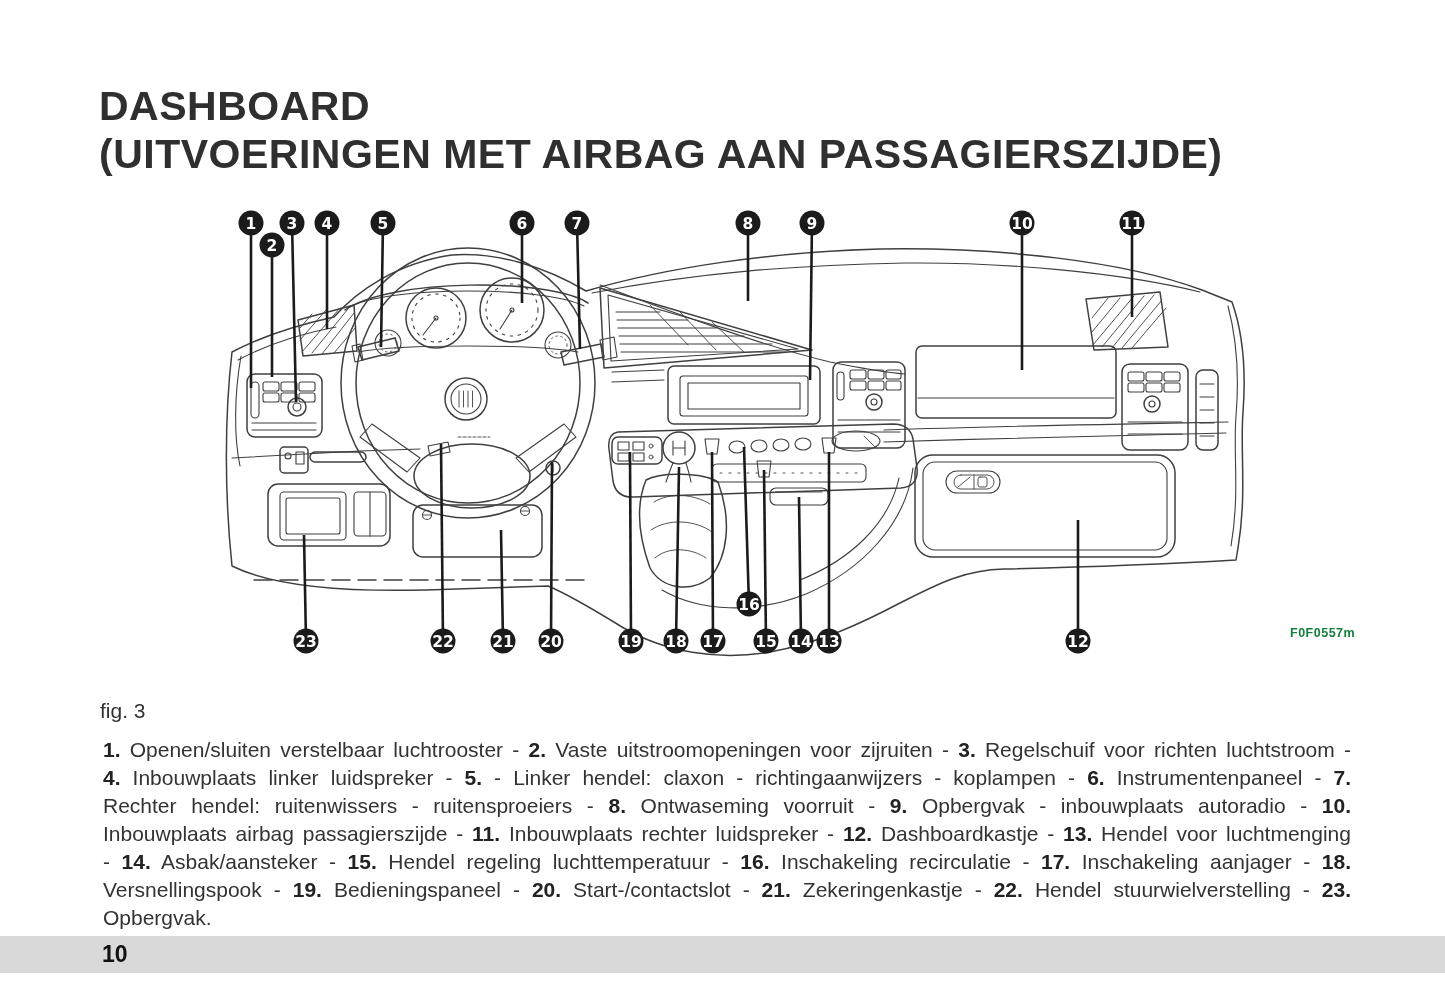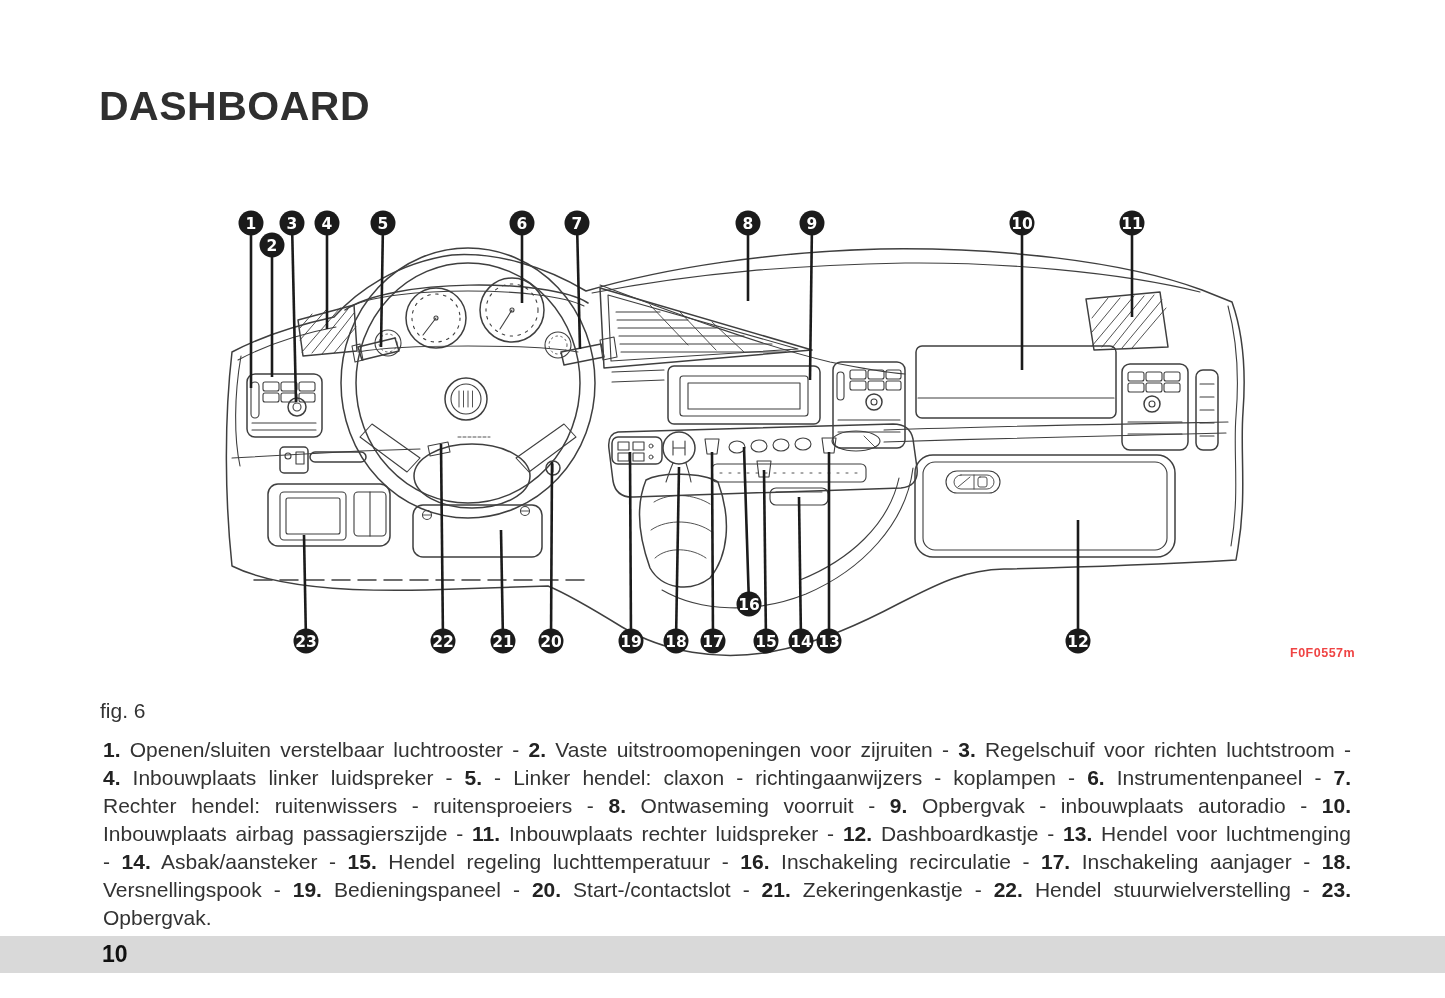--- a/index.html
+++ b/index.html
@@ -7,22 +7,22 @@
     width:1445px;height:998px;position:relative;overflow:hidden;
     font-family:"Liberation Sans",sans-serif;color:#333;
   }
   .page-title{
     position:absolute;left:99px;top:34px;
     font-weight:900;font-size:41px;line-height:48px;
     letter-spacing:0.5px;color:#2f2f2f;white-space:nowrap;margin-top:48px;
   }
   .figure-svg{position:absolute;left:0;top:0;width:1445px;height:998px;}
   .figure-code{
-    position:absolute;left:1290px;top:646px;
-    font-size:12.5px;font-weight:bold;color:#ef4444;letter-spacing:0.5px;
+    position:absolute;left:1290px;top:626px;
+    font-size:12.5px;font-weight:bold;color:#15803d;letter-spacing:0.5px;
   }
   .fig-caption{
     position:absolute;left:100px;top:699px;
     font-size:21px;color:#333;
   }
   .legend{
     position:absolute;left:99px;top:732px;width:1248px;margin:4px;
     font-size:21px;line-height:28px;color:#333;
     text-align:justify;text-align-last:left;word-spacing:2px;
   }
@@ -40,20 +40,21 @@
   .co-num{
     font-family:"DejaVu Sans",sans-serif;font-weight:bold;font-size:15.5px;
     fill:#fff;text-anchor:middle;
   }
 </style>
 </head>
 <body style="--line: #3f3f3f; --band: #d9d9d9;">
 
 <div class="page-title">
   <div>DASHBOARD</div>
+  <div>(UITVOERINGEN MET AIRBAG AAN PASSAGIERSZIJDE)</div>
 </div>
 
 <svg class="figure-svg" viewBox="0 0 1445 998" aria-hidden="true">
   <g class="art w15">
 
     <path d="M 232,352 C 266,334 302,324 334,317 C 356,292 396,263 452,255 C 496,252 544,266 586,291 C 668,267 772,252 880,249 C 998,247 1124,261 1202,290 L 1232,302 C 1243,333 1246,372 1243,412 C 1240,452 1247,494 1238,548 L 1236,560 C 1150,565 1048,568 1004,569 C 962,570 934,586 900,603 C 864,622 820,643 770,652 C 718,661 664,652 622,627 C 596,611 570,595 548,586 L 426,590 C 344,592 272,586 232,566 C 225,500 224,420 232,352 Z"></path>
     <path class="w11" d="M 241,356 C 234,396 234,438 240,466"></path>
     <path class="w11" d="M 238,360 C 270,343 304,333 336,327"></path>
     <path class="w11" d="M 1228,306 C 1237,340 1239,380 1236,416 C 1233,452 1240,494 1231,546"></path>
 
@@ -365,19 +366,19 @@
       </g>
       <g>
         <line x1="306" y1="641" x2="304" y2="535" stroke="#1b1b1b" stroke-width="2.6"></line>
         <circle cx="306" cy="641" r="12.5" fill="#1b1b1b"></circle>
         <text class="co-num" x="306" y="646.5" fill="#ffffff">23</text>
       </g>
     </g>
 </svg>
 
 <div class="figure-code">F0F0557m</div>
-<div class="fig-caption">fig. 6</div>
+<div class="fig-caption">fig. 3</div>
 
 <p class="legend" id="legend"><b>1.</b> Openen/sluiten verstelbaar luchtrooster - <b>2.</b> Vaste uitstroomopeningen voor zijruiten - <b>3.</b> Regelschuif voor richten luchtstroom - <b>4.</b> Inbouwplaats linker luidspreker - <b>5.</b> - Linker hendel: claxon - richtingaanwijzers - koplampen - <b>6.</b> Instrumentenpaneel - <b>7.</b> Rechter hendel: ruitenwissers - ruitensproeiers - <b>8.</b> Ontwaseming voorruit - <b>9.</b> Opbergvak - inbouwplaats autoradio - <b>10.</b> Inbouwplaats airbag passagierszijde - <b>11.</b> Inbouwplaats rechter luidspreker - <b>12.</b> Dashboardkastje - <b>13.</b> Hendel voor luchtmenging - <b>14.</b> Asbak/aansteker - <b>15.</b> Hendel regeling luchttemperatuur - <b>16.</b> Inschakeling recirculatie - <b>17.</b> Inschakeling aanjager - <b>18.</b> Versnellingspook - <b>19.</b> Bedieningspaneel - <b>20.</b> Start-/contactslot - <b>21.</b> Zekeringenkastje - <b>22.</b> Hendel stuurwielverstelling - <b>23.</b> Opbergvak.</p>
 
 <div class="footer-band">
   <span>10</span>
 </div>
 
 </body></html>

